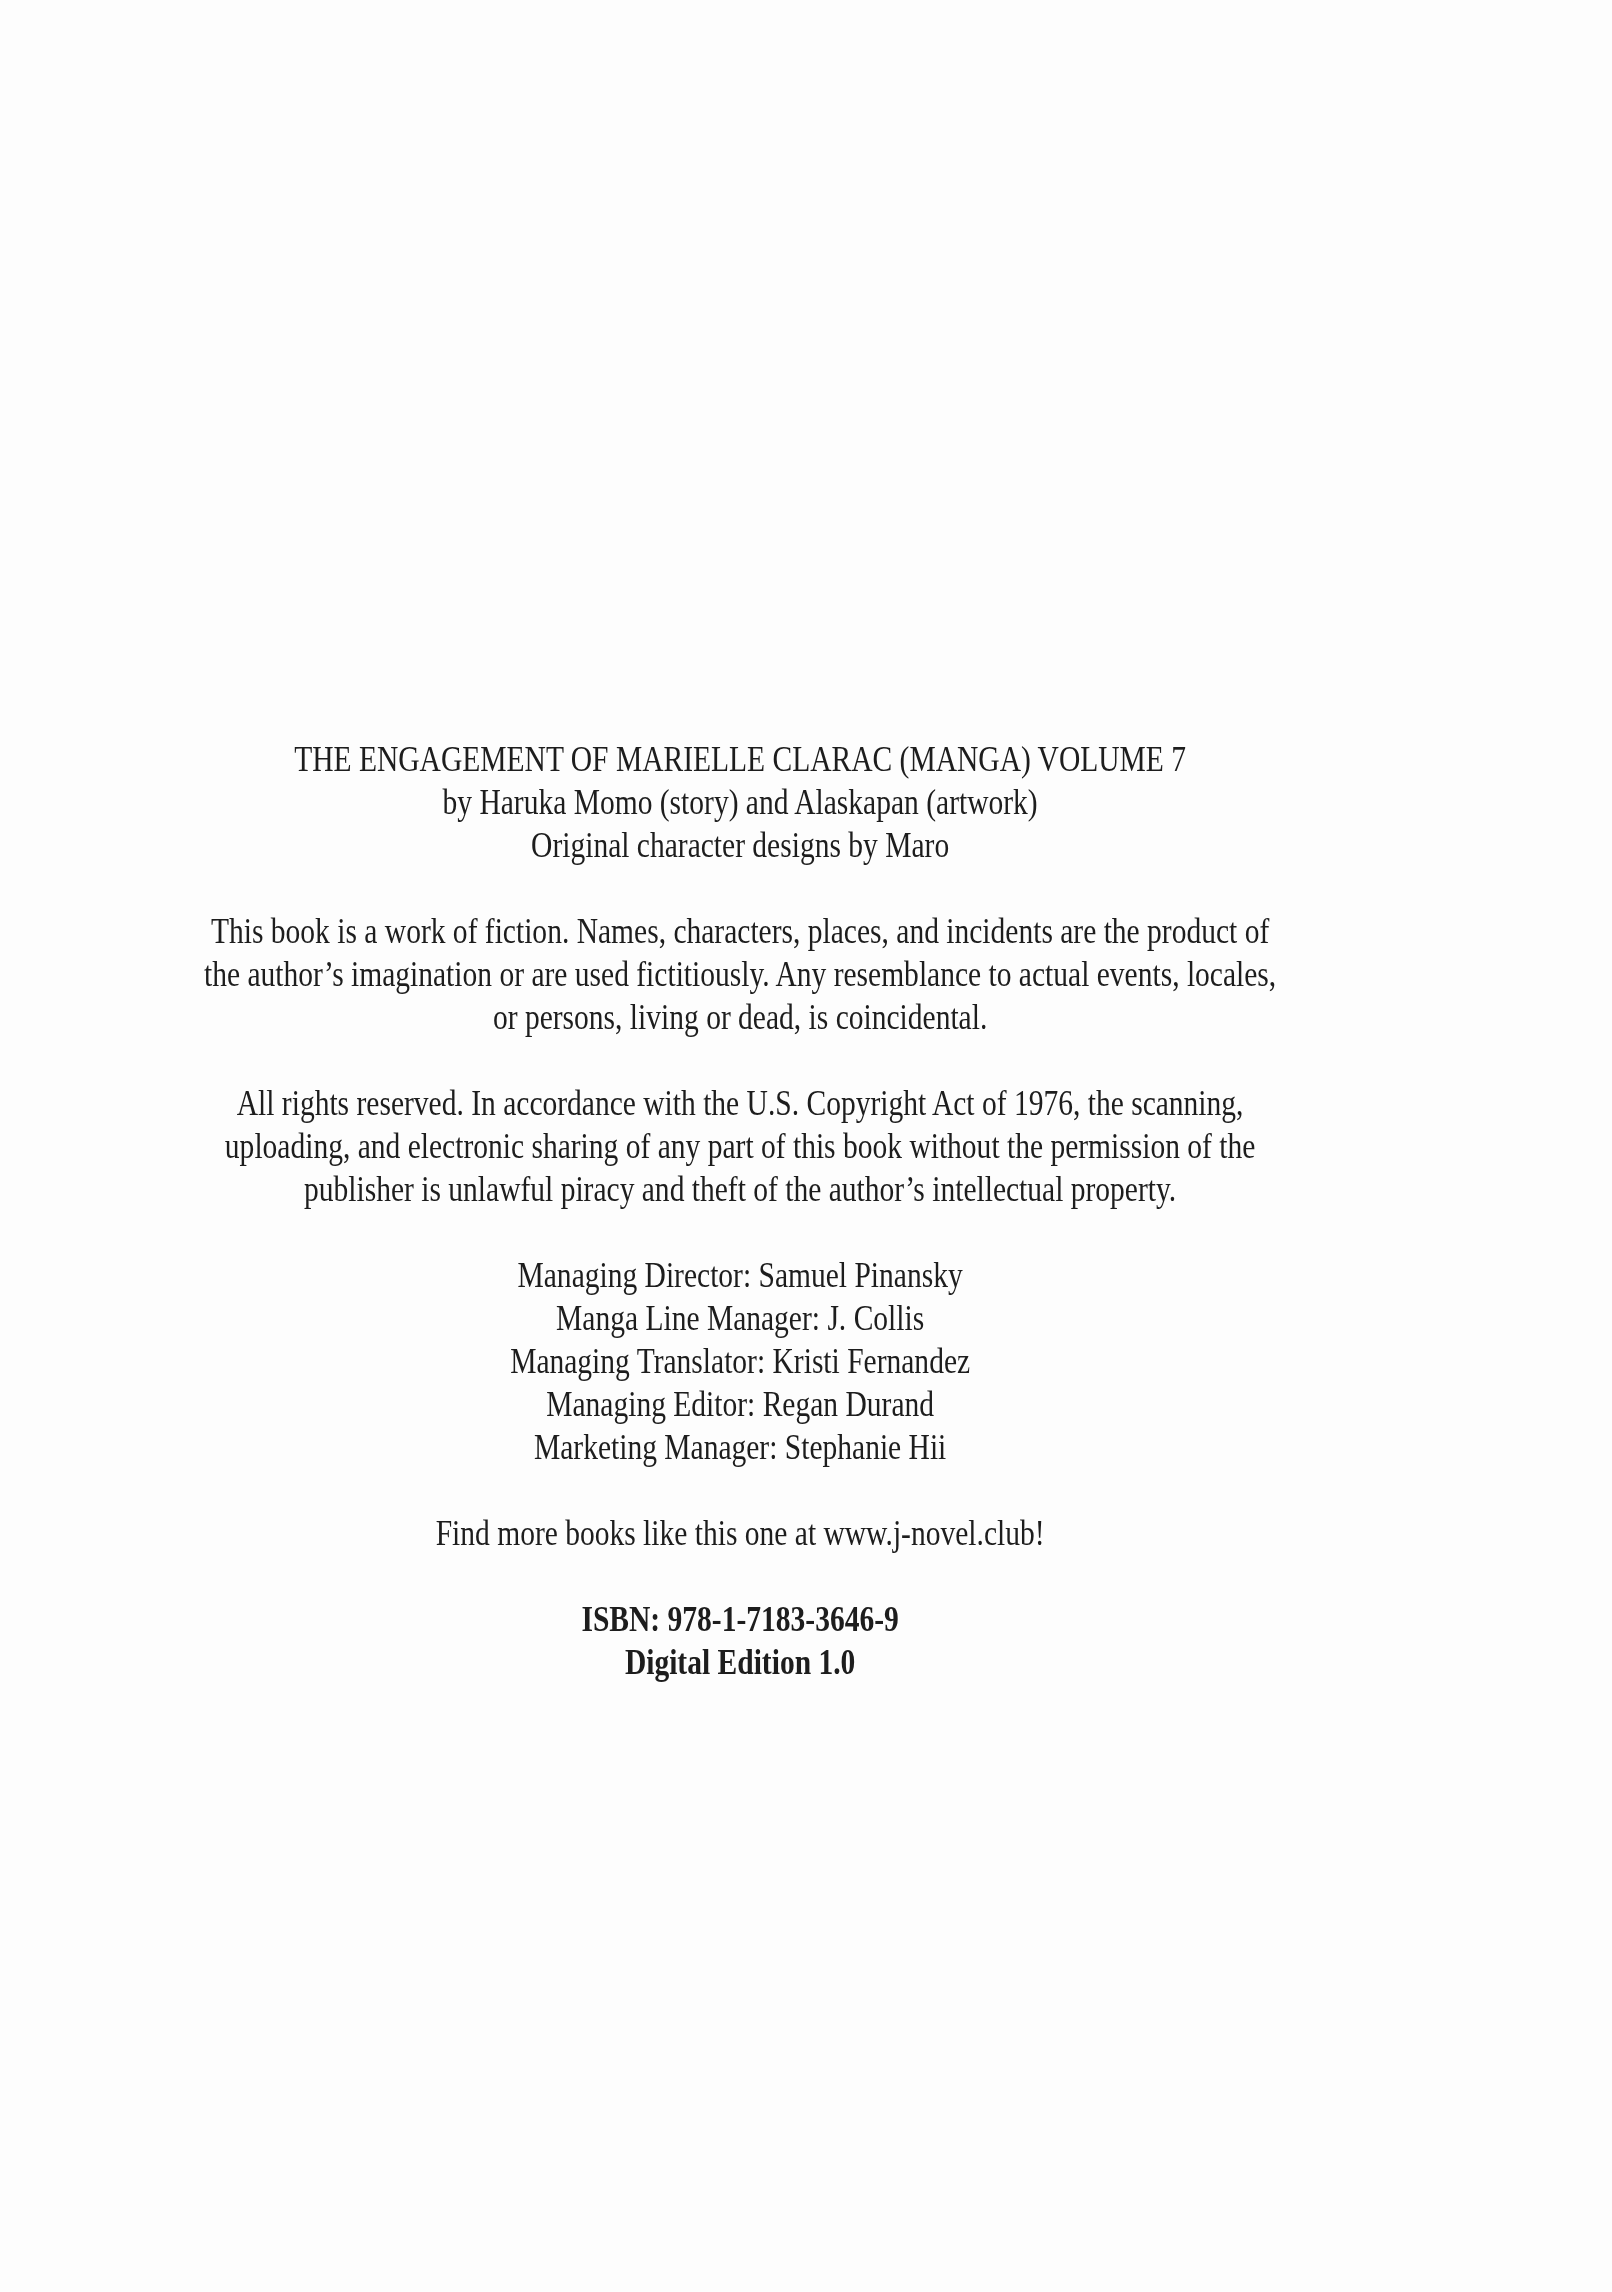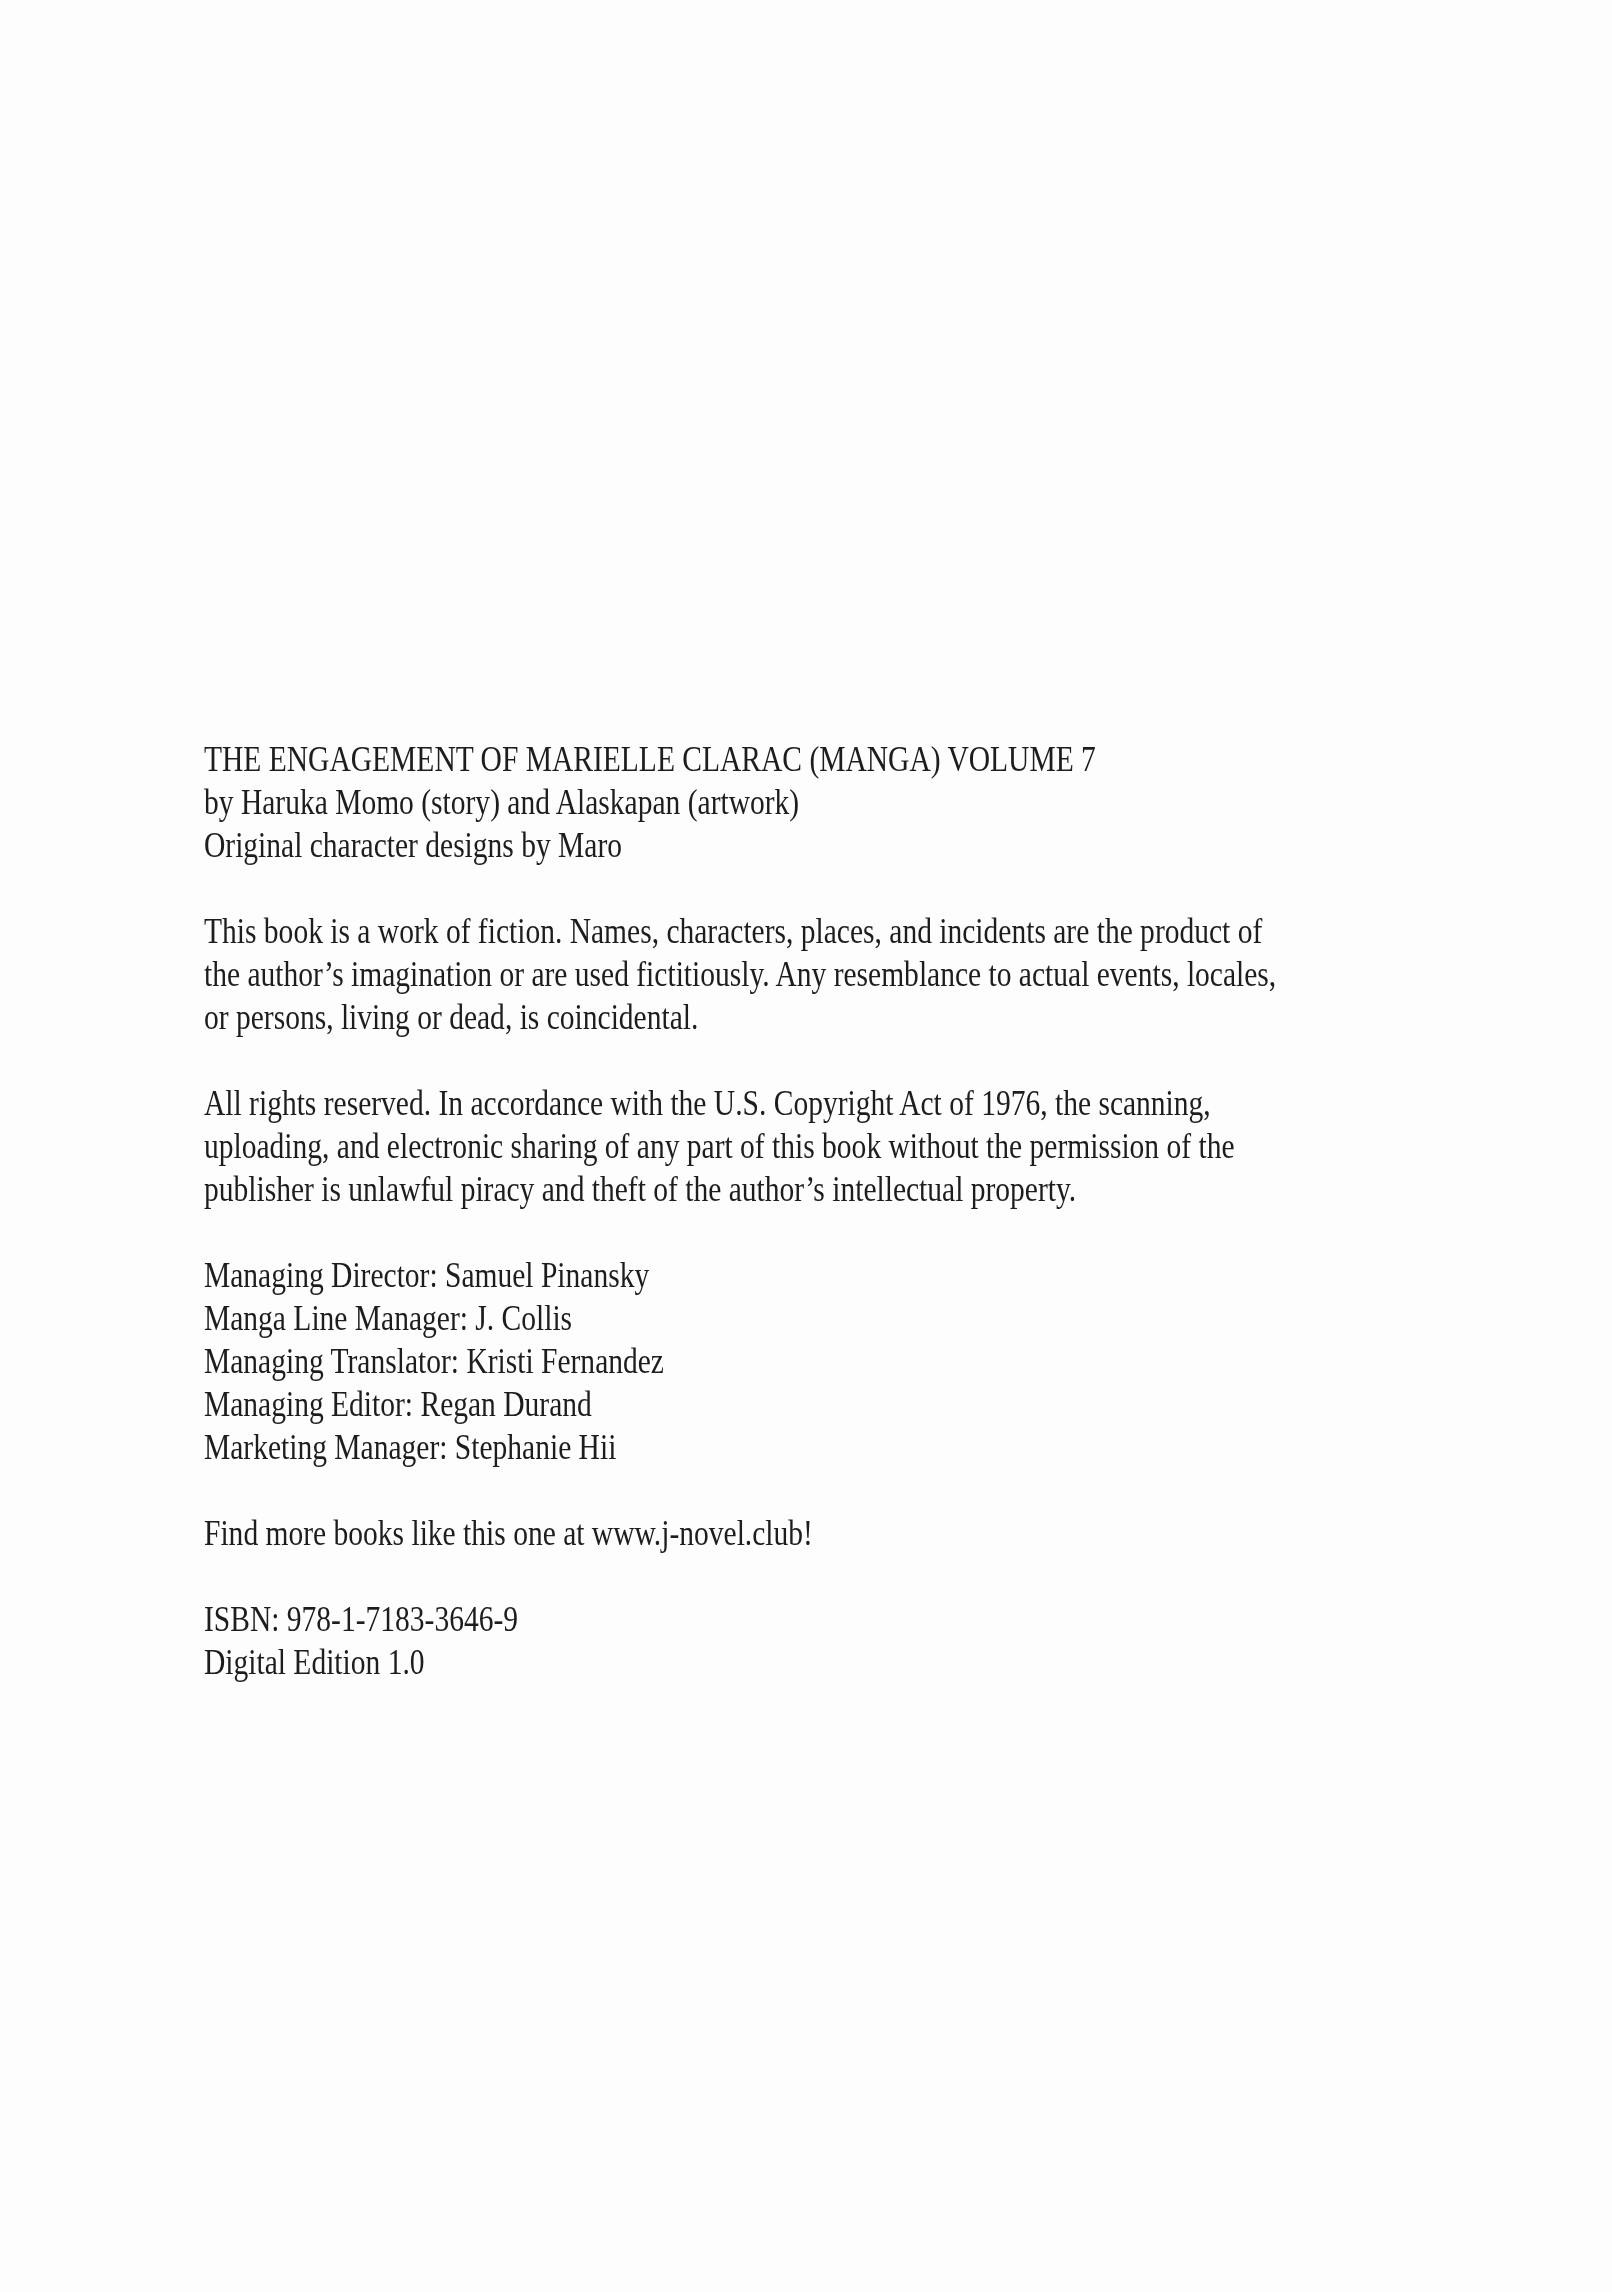--- a/index.html
+++ b/index.html
@@ -15,26 +15,28 @@
     font-family: "Liberation Serif", "DejaVu Serif", serif;
   }
   .colophon {
     position: absolute;
     left: 204px;
     top: 738px;
     color: #1d1d1d;
     font-size: 36px;
     line-height: 43px;
     font-weight: 400;
+    text-align: center;
   }
   .block {
     margin: 0 0 43px 0;
   }
   .block:last-child {
     margin-bottom: 12px;
+    font-weight: bold;
   }
   .line {
     white-space: nowrap;
     transform: scaleX(0.82);
     transform-origin: 0 50%;
   }
 </style>
 </head>
 <body>
 

